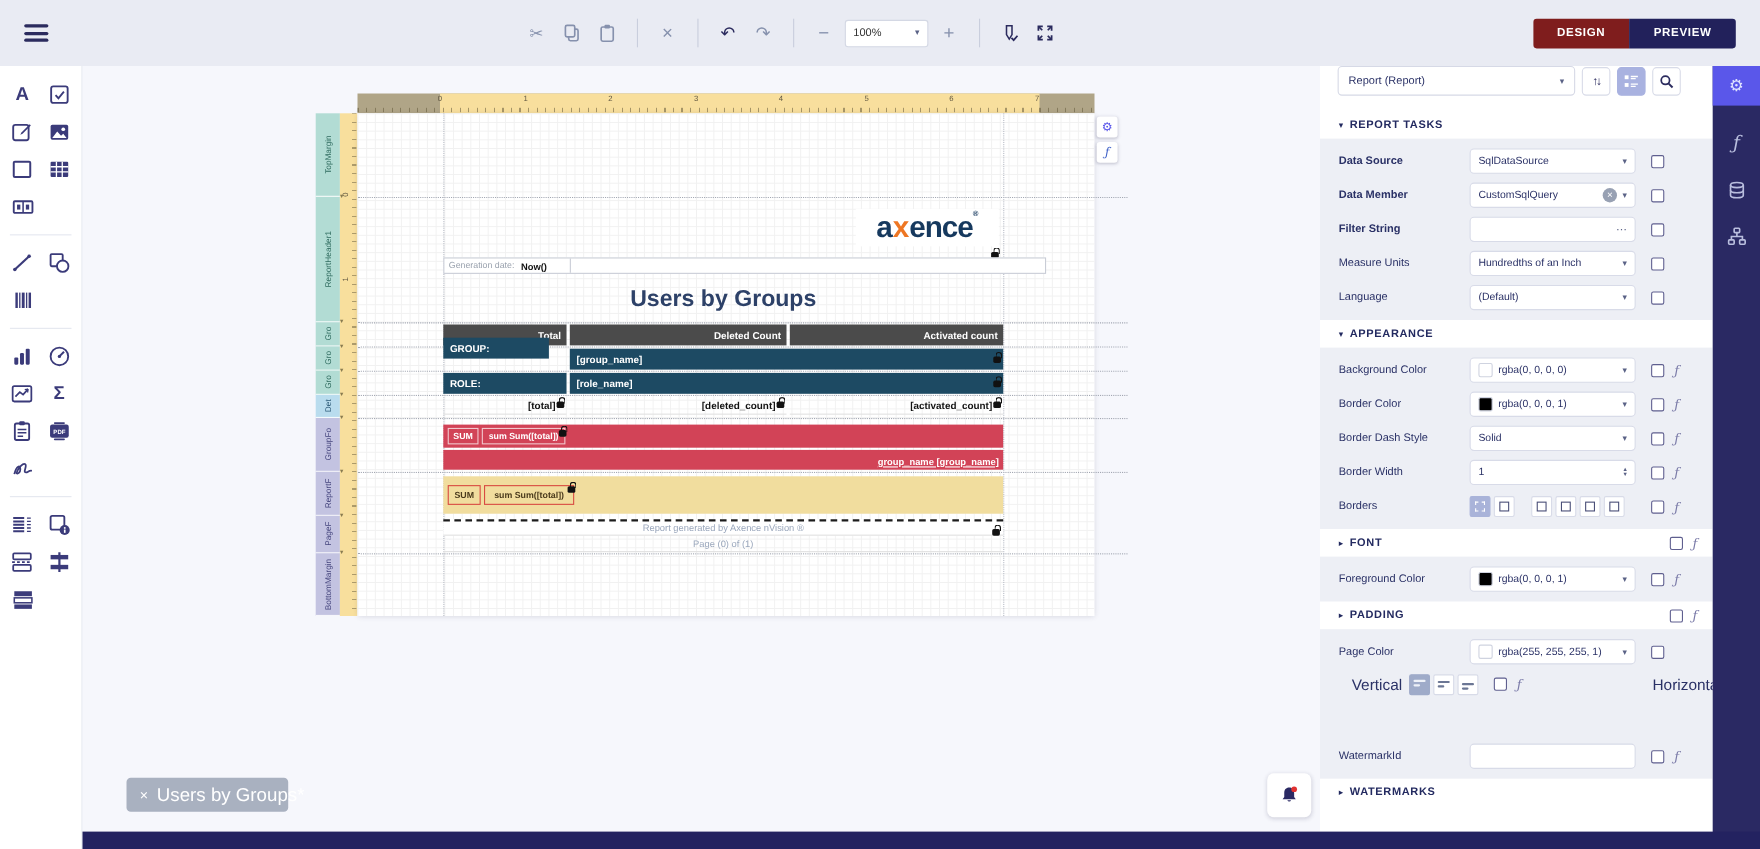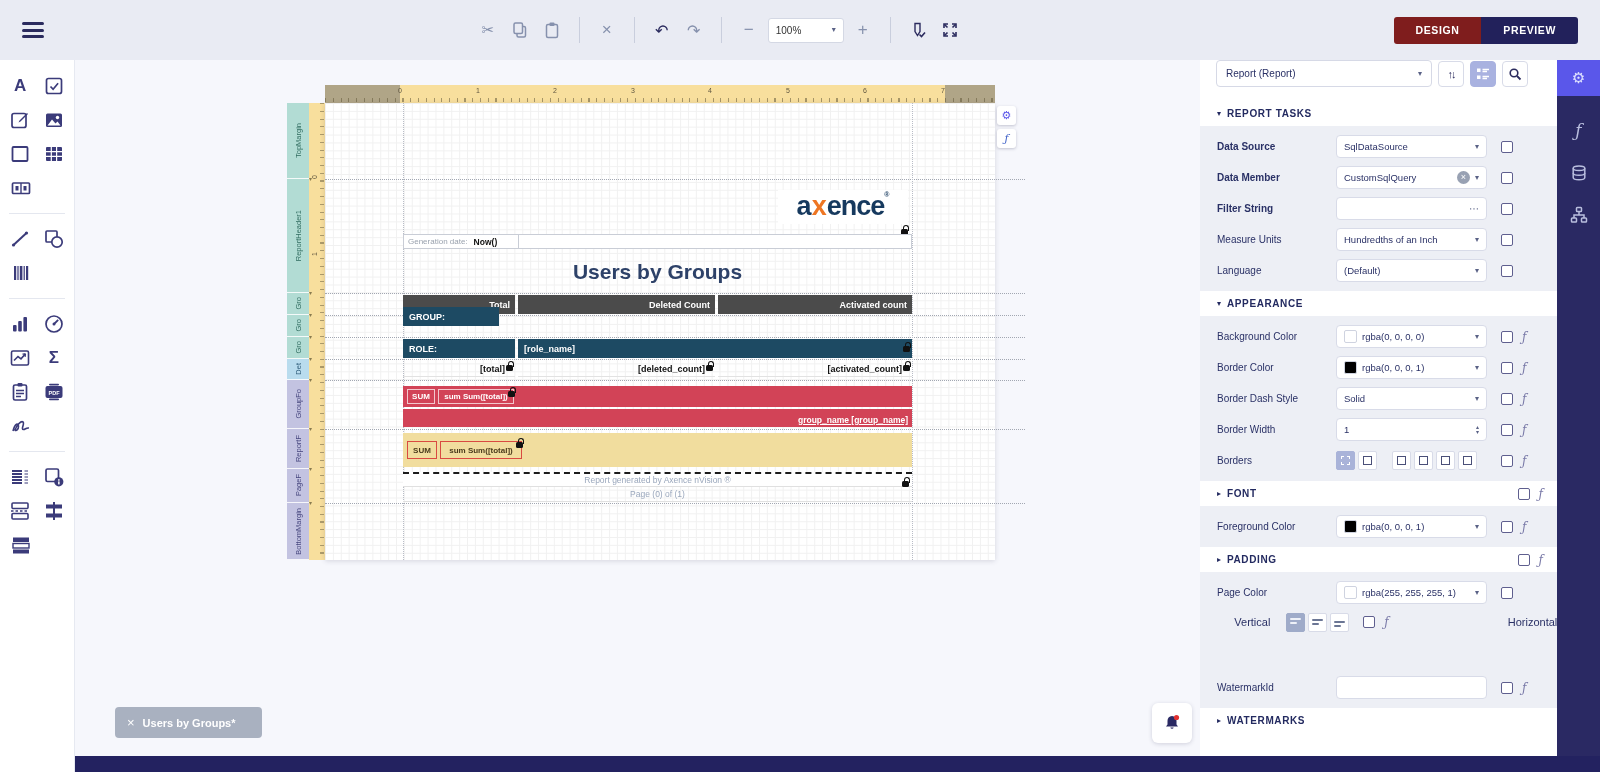--- a/index.html
+++ b/index.html
@@ -49,21 +49,21 @@
   .b-lav{background:#c3c3e1}.b-lav span{color:#45457e}
 
   .page{position:absolute;left:250px;top:43px;width:670px;height:457px;background:#fff;box-shadow:0 1px 5px rgba(60,60,90,.18);background-image:linear-gradient(#f1f1f1 1px,transparent 1px),linear-gradient(90deg,#f1f1f1 1px,transparent 1px);background-size:7.9px 7.9px}
   .dotline{position:absolute;left:0;width:700px;height:0;border-top:1px dotted #a2a7b2}
   .vdot{position:absolute;top:0;height:457px;width:0;border-left:1px dotted #b8bcc6}
 
   .logo{position:absolute;left:453px;top:87px;width:130px;height:34px;background:#fff;display:flex;align-items:flex-start;justify-content:center;font-weight:700;font-size:27px;letter-spacing:-1px;color:#16395e;line-height:32px;cursor:pointer}
   .logo .lx{color:#ee7623;padding:0 1px}
   .logo .reg{font-size:7px;line-height:10px;letter-spacing:0}
 
-  .gdrow{position:absolute;left:78px;top:131px;width:509px;height:15px;border:1px solid #c9cdd6;background:#fff;display:flex;align-items:center;cursor:pointer}
+  .gdrow{position:absolute;left:78px;top:131px;width:548px;height:15px;border:1px solid #c9cdd6;background:#fff;display:flex;align-items:center;cursor:pointer}
   .gdcell{width:115px;height:100%;border-right:1px solid #c9cdd6;display:flex;align-items:center;gap:6px;padding-left:4px}
   .gdlabel{font-size:8px;color:#9aa2ae}
   .gdval{font-size:8.5px;font-weight:700;color:#111}
 
   .rtitle{position:absolute;left:78px;top:150px;width:509px;height:38px;display:flex;align-items:center;justify-content:center;font-size:21px;font-weight:700;color:#2d4168;cursor:pointer}
 
   .cell{position:absolute;height:19px;display:flex;align-items:center;font-size:9px;font-weight:700;cursor:pointer}
   .hcell{background:#4b4b4b;color:#fff;justify-content:flex-end;padding-right:5px}
   .tealcell{background:#1d4a63;color:#fff;padding-left:6px}
   .dcell{position:absolute;height:16px;display:flex;align-items:center;justify-content:flex-end;font-size:9px;font-weight:700;color:#111;padding-right:10px;border-bottom:1px solid #e2e2e2;cursor:pointer}
@@ -81,21 +81,21 @@
   .lock{position:absolute;width:7px;height:10px}
   .lock::before{content:"";position:absolute;top:0;left:1.5px;width:4px;height:5px;border:1.3px solid #111;border-bottom:none;border-radius:3px 3px 0 0}
   .lock::after{content:"";position:absolute;bottom:0;left:0;width:7px;height:6px;background:#111;border-radius:1.5px}
 
   .fbtn{position:absolute;width:19px;height:19px;background:#fff;border-radius:3px;box-shadow:0 1px 3px rgba(40,40,80,.25);display:flex;align-items:center;justify-content:center;cursor:pointer}
   .fbtn.gear{color:#5b57ea;font-size:11px}
   .fbtn.fx{color:#4062c8;font-size:11px;font-family:"DejaVu Serif",serif;font-style:italic}
 
   .doctab{position:absolute;left:40px;top:647px;width:147px;height:31px;background:#a9b1c0;border-radius:4px;display:flex;align-items:center;gap:8px;padding:0 12px;cursor:pointer}
   .doctab .x{color:#fff;font-size:13px;line-height:1}
-  .doctab .lbl{color:#fff;font-size:11px;font-weight:700;white-space:nowrap}
+  .doctab .lbl{color:#fff;font-size:17px;font-weight:400;white-space:nowrap}
 
   .bellcard{position:absolute;left:1077px;top:643px;width:40px;height:40px;background:#fff;border-radius:6px;box-shadow:0 1px 4px rgba(40,40,80,.18);display:flex;align-items:center;justify-content:center;cursor:pointer}
   .bellcard svg{display:block}
 
   
   .props{position:absolute;left:1200px;top:60px;width:357px;height:712px;background:#fff;z-index:5;overflow:hidden}
   .props-title{padding:12px 16px 10px;font-size:8px;font-weight:700;letter-spacing:.8px;color:#232a60}
   .selector-row{display:flex;align-items:center;gap:6px;padding:0 16px 14px}
   .pselector{flex:0 0 216px;height:27px;background:#fff;border:1px solid #d6d9e6;border-radius:4px;display:flex;align-items:center;justify-content:space-between;padding:0 9px;cursor:pointer}
   .psel-val{font-size:10px;color:#2a3166}
@@ -126,21 +126,21 @@
   .bbtns{flex:0 0 151px;display:flex;align-items:center;gap:3px}
   .bbtn{width:19px;height:19px;border:1px solid #d8dbe8;background:#fff;border-radius:2px;display:flex;align-items:center;justify-content:center;cursor:pointer}
   .bbtn i{width:9px;height:9px;border:1.5px solid #4a4f78;display:block}
   .bbtn.active{background:#a9b3d9;border-color:#a9b3d9}
   .bbtn.active i{border-color:#fff;border-style:dashed}
   .bgap{width:9px}
 
   .tarow{display:flex;flex-direction:row;justify-content:center;height:64px;padding:0 14px 0 17px}
   .taline{display:flex;align-items:center;height:28px}
   .talabel{flex:0 0 119px;font-size:10px;color:#2a3166}
-  .tasub{flex:0 0 52px;font-size:11px;color:#2a3166}
+  .tasub{flex:0 0 52px;font-size:14px;color:#2a3166}
   .albtns{display:flex;gap:3px;flex:1}
   .albtn{width:19px;height:19px;background:#fff;border:1px solid #d8dbe8;border-radius:2px;display:flex;flex-direction:column;gap:2px;padding:4px 3px;cursor:pointer}
   .albtn i{height:2px;background:#6b7694;border-radius:1px;display:block;width:100%}
   .albtn i.short{width:60%}
   .albtn.active{background:#9fabc9;border-color:#9fabc9}
   .albtn.active i{background:#eef1f8}
   .v-top{justify-content:flex-start}.v-mid{justify-content:center}.v-bot{justify-content:flex-end}
   .h-left{align-items:flex-start}.h-center{align-items:center}.h-right{align-items:flex-end}
 
   
@@ -496,20 +496,24 @@
         </div>
       <div class="cell hcell" style="left:193px;top:192px;width:197px">
           <span>Deleted Count</span>
         </div>
       <div class="cell hcell" style="left:393px;top:192px;width:194px">
           <span>Activated count</span>
         </div>
 
       <div class="cell tealcell" style="left:78px;top:204px;width:96px">
           <span>GROUP:</span>
+        </div>
+      <div class="cell tealcell" style="left:193px;top:214px;width:394px">
+          <span>[group_name]</span>
+          <span class="lock" style="right:2px;top:3px"></span>
         </div>
 
       <div class="cell tealcell" style="left:78px;top:236px;width:112px">
           <span>ROLE:</span>
         </div>
       <div class="cell tealcell" style="left:193px;top:236px;width:394px">
           <span>[role_name]</span>
           <span class="lock" style="right:2px;top:3px"></span>
         </div>
 

